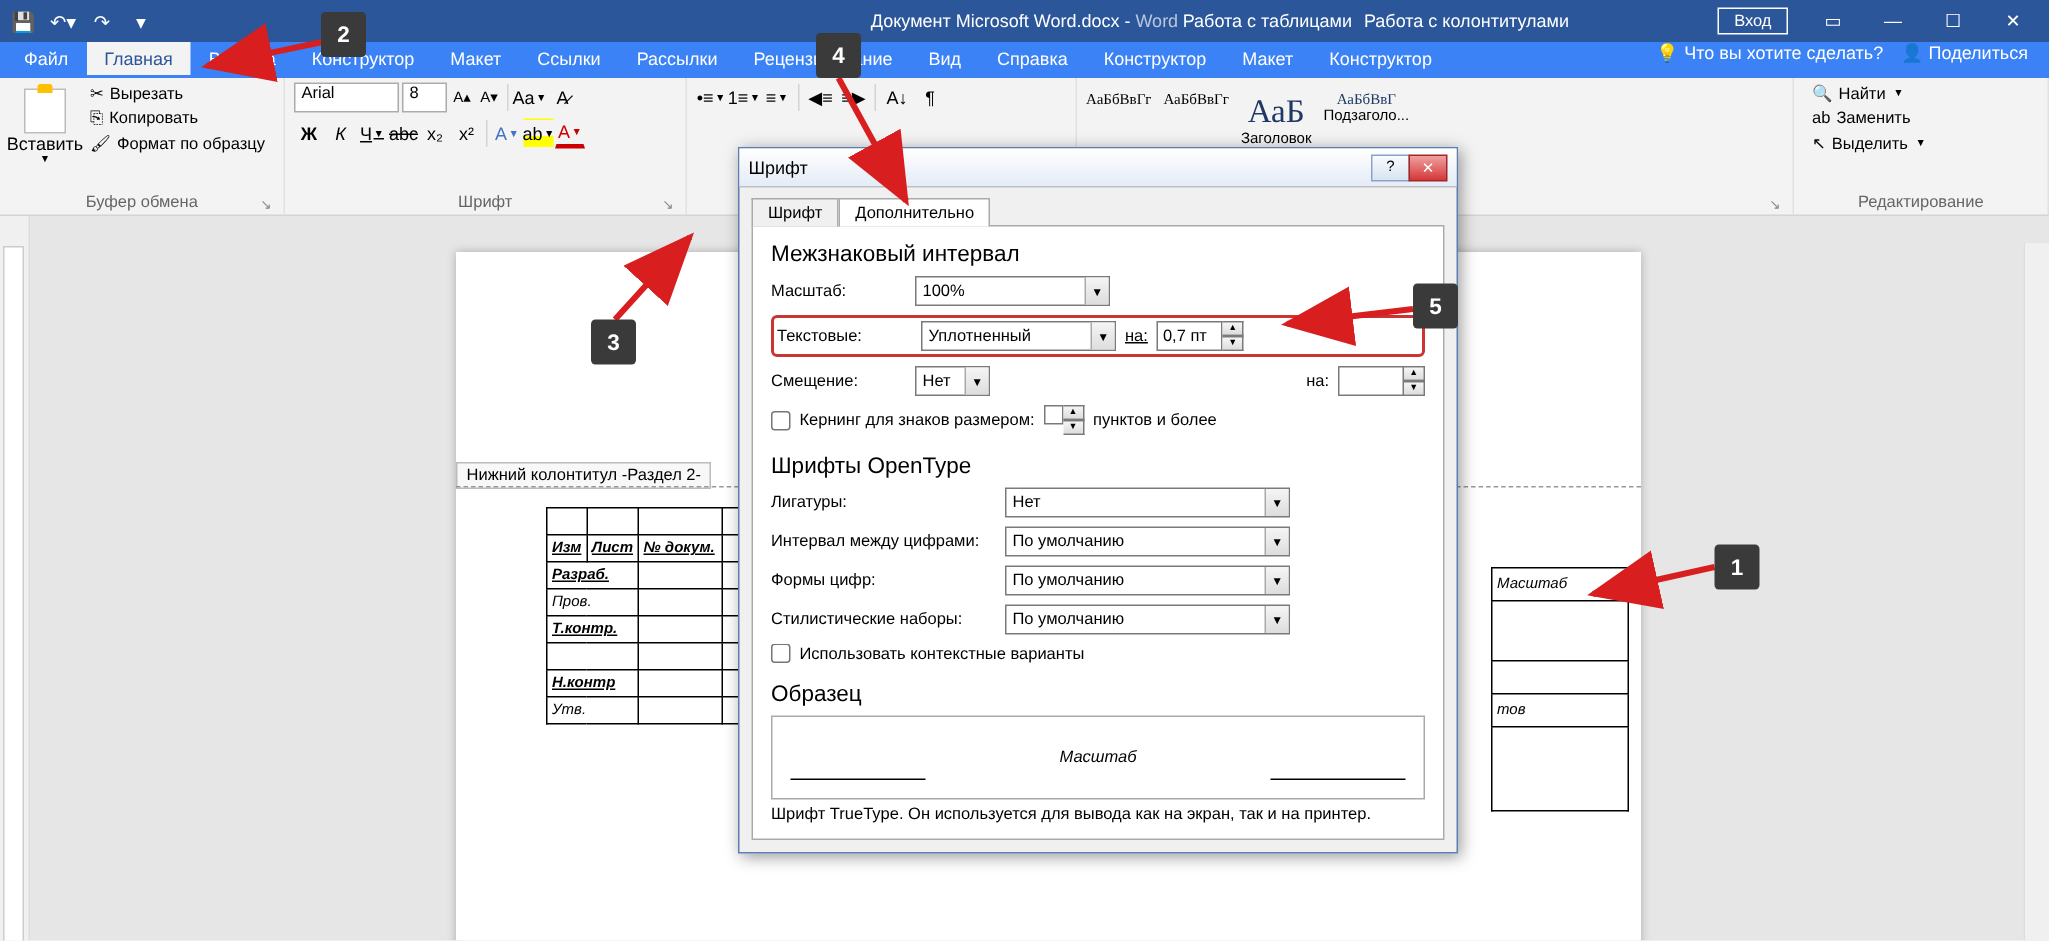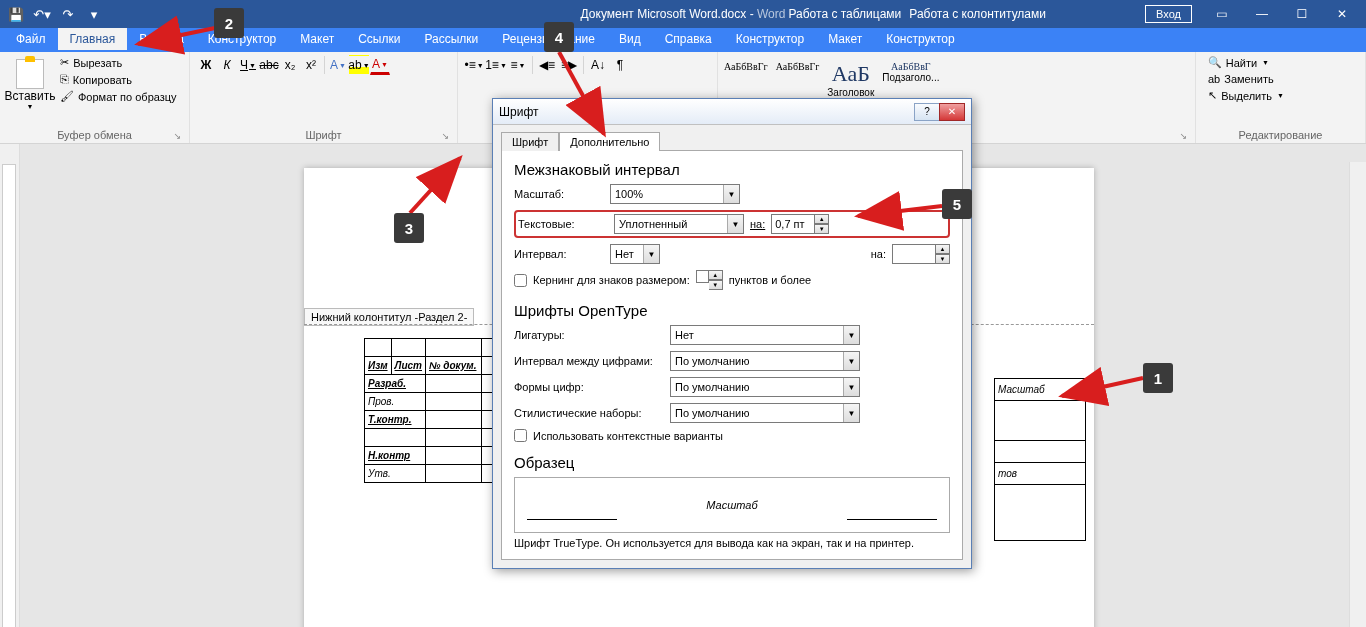--- a/index.html
+++ b/index.html
@@ -147,20 +147,24 @@
   <div class="menu-tab">Конструктор</div>
   <div class="menu-tab">Макет</div>
   <div class="menu-tab">Ссылки</div>
   <div class="menu-tab">Рассылки</div>
   <div class="menu-tab">Рецензирование</div>
   <div class="menu-tab">Вид</div>
   <div class="menu-tab">Справка</div>
   <div class="menu-tab">Конструктор</div>
   <div class="menu-tab">Макет</div>
   <div class="menu-tab">Конструктор</div>
+  <div class="menu-right">
+    <span>💡 <span>Что вы хотите сделать?</span></span>
+    <span>👤 <span>Поделиться</span></span>
+  </div>
 </div>
 
 <div class="ribbon">
 
   <div class="rgroup" style="width:190px">
     <div class="rgroup-body">
       <div class="paste-btn">
         <div class="paste-icon"></div>
         <span>Вставить</span>
           <span style="font-size:7px">▼</span>
@@ -178,20 +182,32 @@
             <span>🖌</span>
             <span>Формат по образцу</span>
           </div>
       </div>
     </div>
     <div class="rgroup-title"><span>Буфер обмена</span><span class="launcher">↘</span></div>
   </div>
 
   <div class="rgroup" style="width:268px">
     <div class="rgroup-body" style="flex-direction:column">
+      <div class="font-row1">
+        <div class="font-select font-name"><span>Arial</span></div>
+        <div class="font-select font-size"><span>8</span></div>
+        <div class="inc-dec">A▴</div>
+        <div class="inc-dec">A▾</div>
+        <div class="sep"></div>
+        <div class="fbtn">
+            <span>Aa</span>
+            <span class="dd-arrow">▼</span>
+          </div>
+        <div class="fbtn">A̷</div>
+      </div>
       <div class="font-row2">
         <div class="fbtn bold">Ж</div>
         <div class="fbtn italic">К</div>
         <div class="fbtn underline">Ч<span class="dd-arrow">▼</span></div>
         <div class="fbtn strike">abc</div>
         <div class="fbtn">x₂</div>
         <div class="fbtn">x²</div>
         <div class="sep"></div>
         <div class="fbtn" style="color:#4472c4">A<span class="dd-arrow">▼</span></div>
         <div class="fbtn" style="background:linear-gradient(transparent 60%,#ff0 60%)">ab<span class="dd-arrow">▼</span></div>
@@ -391,21 +407,21 @@
         <div class="spin">
             <input value="0,7 пт" style="">
             <div class="spin-btns">
               <span>▲</span>
               <span>▼</span>
             </div>
           </div>
       </div>
     </div>
     <div class="form-row">
-      <label>Интервал:</label>
+      <label>Смещение:</label>
       <div class="combo" style="width:50px">
           <span>Нет</span>
           <span class="arr">▼</span>
         </div>
       <span style="flex:1"></span>
       <label style="width:auto">на:</label>
       <div class="spin">
           <input style="">
           <div class="spin-btns">
             <span>▲</span>

